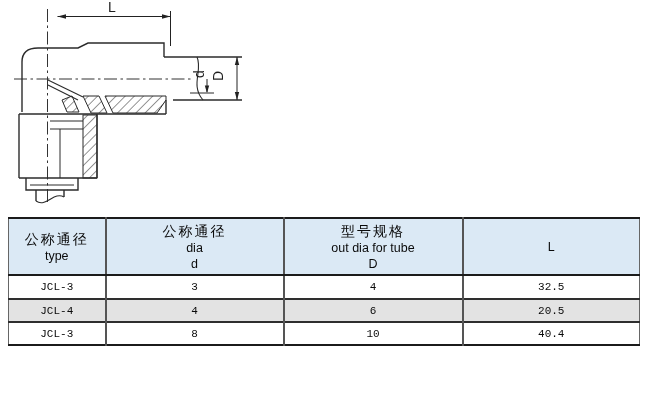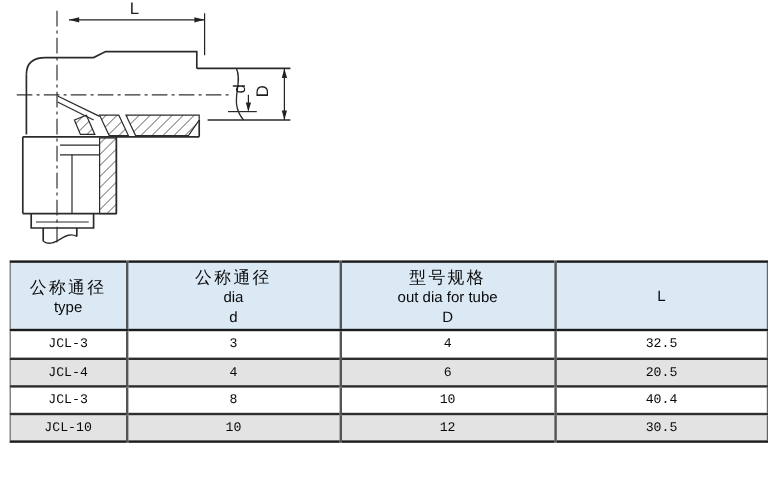--- a/index.html
+++ b/index.html
@@ -146,20 +146,14 @@
       <td>4</td>
       <td>6</td>
       <td>20.5</td>
     </tr>
     <tr>
       <td>JCL-3</td>
       <td>8</td>
       <td>10</td>
       <td>40.4</td>
     </tr>
-    <tr>
-      <td>JCL-10</td>
-      <td>10</td>
-      <td>12</td>
-      <td>30.5</td>
-    </tr>
   </tbody>
 </table>
 
 </body></html>

